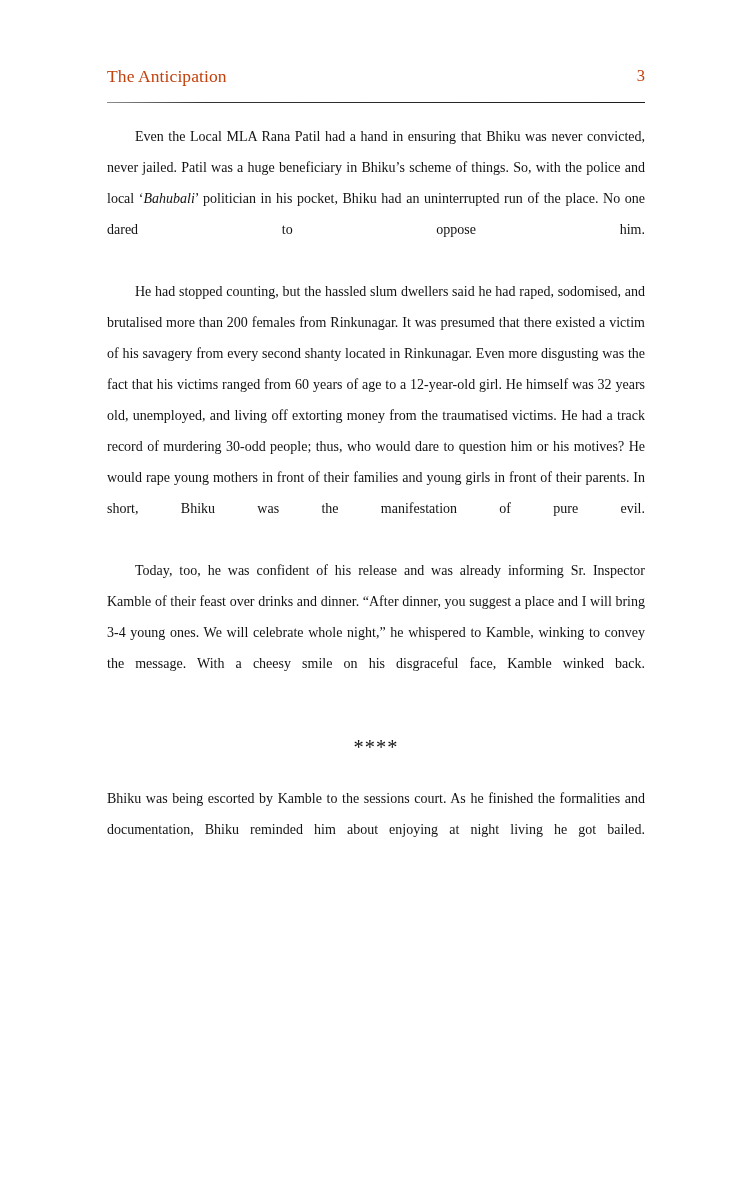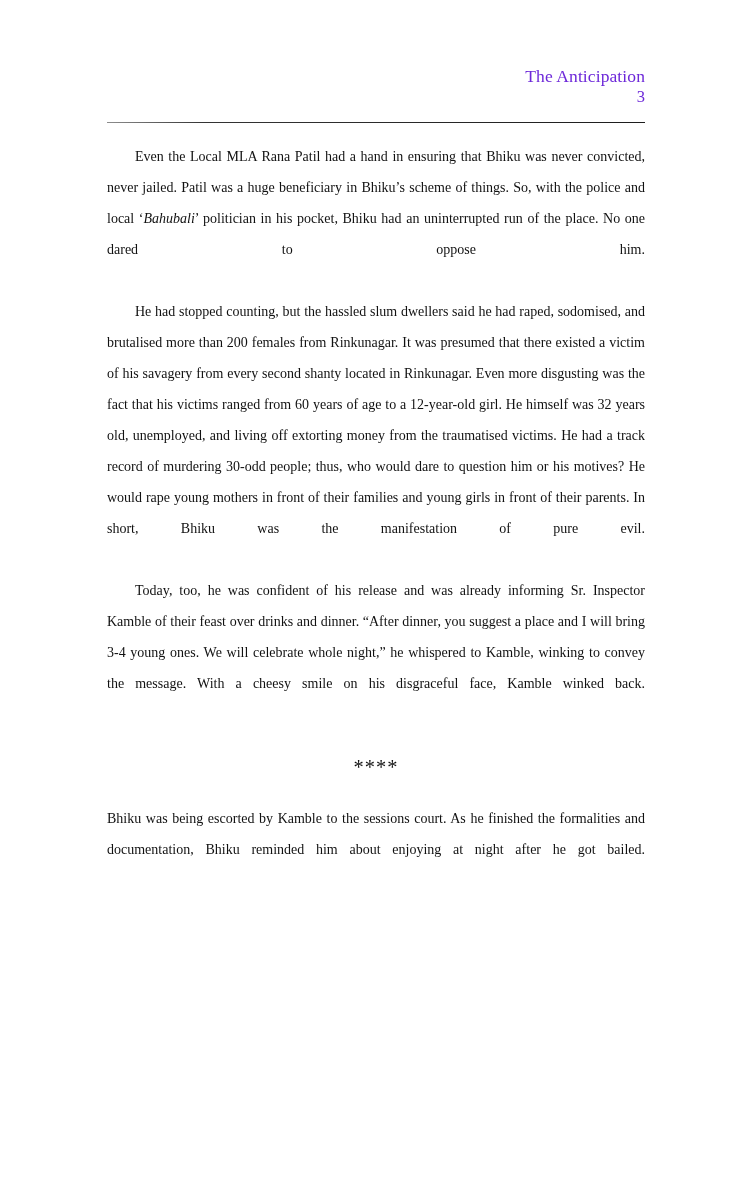--- a/index.html
+++ b/index.html
@@ -24,27 +24,26 @@
   .content {
     position: absolute;
     left: 107px;
     top: 66px;
     width: 538px;
   }
 
   
   .running-head {
     display: flex;
-    align-items: flex-end;
+    align-items: flex-start;
     justify-content: space-between;
     font-size: 17.5px;
     line-height: 1.2;
-    color: #6d28d9;
+    color: #c2410c;
     letter-spacing: 0.1px;
-    flex-direction: column;
   }
 
   .running-head .rh-title {
     white-space: nowrap;
   }
 
   .running-head .rh-folio {
     white-space: nowrap;
     font-size: 16.5px;
   }
@@ -116,17 +115,17 @@
 
     <div class="body-text">
       <p class="indent">Even the Local MLA Rana Patil had a hand in ensuring that Bhiku was never convicted, never jailed. Patil was a huge beneficiary in Bhiku’s scheme of things. So, with the police and local ‘<em class="ital">Bahubali</em>’ politician in his pocket, Bhiku had an uninterrupted run of the place. No one dared to oppose him.</p>
       <p class="indent">He had stopped counting, but the hassled slum dwellers said he had raped, sodomised, and brutalised more than 200 females from Rinkunagar. It was presumed that there existed a victim of his savagery from every second shanty located in Rinkunagar. Even more disgusting was the fact that his victims ranged from 60 years of age to a 12-year-old girl. He himself was 32 years old, unemployed, and living off extorting money from the traumatised victims. He had a track record of murdering 30-odd people; thus, who would dare to question him or his motives? He would rape young mothers in front of their families and young girls in front of their parents. In short, Bhiku was the manifestation of pure evil.</p>
       <p class="indent">Today, too, he was confident of his release and was already informing Sr. Inspector Kamble of their feast over drinks and dinner. “After dinner, you suggest a place and I will bring 3-4 young ones. We will celebrate whole night,” he whispered to Kamble, winking to convey the message. With a cheesy smile on his disgraceful face, Kamble winked back.</p>
     </div>
 
     <div class="scene-break">****</div>
 
     <div class="body-text" style="margin-top:0;">
-      <p class="no-indent">Bhiku was being escorted by Kamble to the sessions court. As he finished the formalities and documentation, Bhiku reminded him about enjoying at night after he got bailed.</p>
+      <p class="no-indent">Bhiku was being escorted by Kamble to the sessions court. As he finished the formalities and documentation, Bhiku reminded him about enjoying at night living he got bailed.</p>
     </div>
 
   </div>
 </div>
 
 </body></html>

